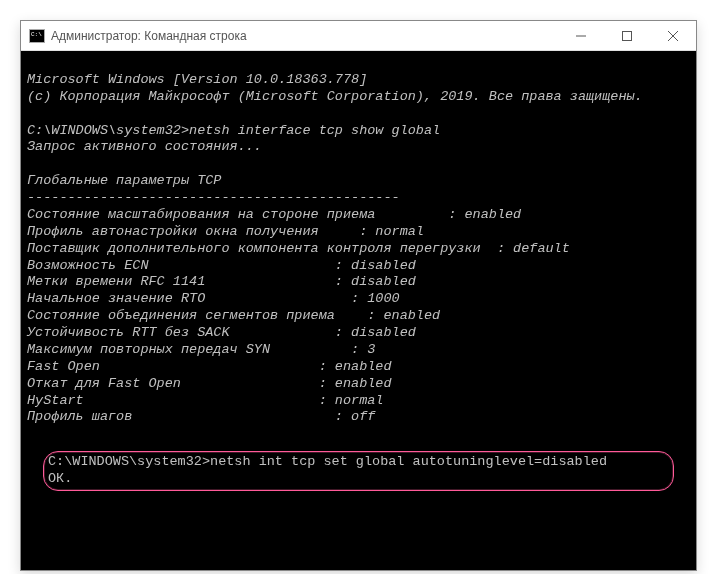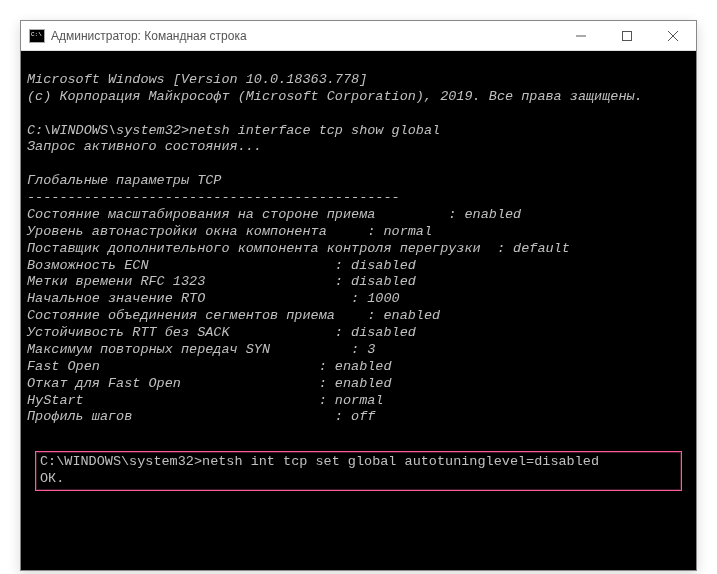--- a/index.html
+++ b/index.html
@@ -64,23 +64,23 @@
     font-size: 13.5px;
     line-height: 1.25;
     padding: 4px 6px 20px 6px;
     white-space: pre;
     min-height: 500px;
     position: relative;
   }
   .line { white-space: pre; font-style: italic; }
   .highlight-box {
     border: 1.5px solid #ff5a99;
-    border-radius: 0;
+    border-radius: 15px;
     padding: 2px 4px;
-    margin: 8px 8px;
+    margin: 8px 16px;
     box-shadow: 0 0 0 1px rgba(255,90,153,0.25) inset;
     white-space: pre;
     display: block;
   }
   .cursor {
     display: inline-block;
     width: 8px;
     height: 14px;
     vertical-align: text-bottom;
   }
@@ -115,24 +115,24 @@
   <div class="console">
 <span class="line">Microsoft Windows [Version 10.0.18363.778]</span>
 <span class="line">(c) Корпорация Майкрософт (Microsoft Corporation), 2019. Все права защищены.</span>
 <span class="line"></span>
 <span class="line">C:\WINDOWS\system32&gt;netsh interface tcp show global</span>
 <span class="line">Запрос активного состояния...</span>
 <span class="line"></span>
 <span class="line">Глобальные параметры TCP</span>
 <span class="line">----------------------------------------------</span>
 <span class="line">Состояние масштабирования на стороне приема         : enabled</span>
-<span class="line">Уровень автонастройки окна компонента     : normal</span>
+<span class="line">Профиль автонастройки окна получения     : normal</span>
 <span class="line">Поставщик дополнительного компонента контроля перегрузки  : default</span>
 <span class="line">Возможность ECN                       : disabled</span>
-<span class="line">Метки времени RFC 1323                : disabled</span>
+<span class="line">Метки времени RFC 1141                : disabled</span>
 <span class="line">Начальное значение RTO                  : 1000</span>
 <span class="line">Состояние объединения сегментов приема    : enabled</span>
 <span class="line">Устойчивость RTT без SACK             : disabled</span>
 <span class="line">Максимум повторных передач SYN          : 3</span>
 <span class="line">Fast Open                           : enabled</span>
 <span class="line">Откат для Fast Open                 : enabled</span>
 <span class="line">HyStart                             : normal</span>
 <span class="line">Профиль шагов                         : off</span>
 <span class="line"></span>
 <span class="highlight-box"><span>C:\WINDOWS\system32&gt;netsh int tcp set global autotuninglevel=disabled</span>

